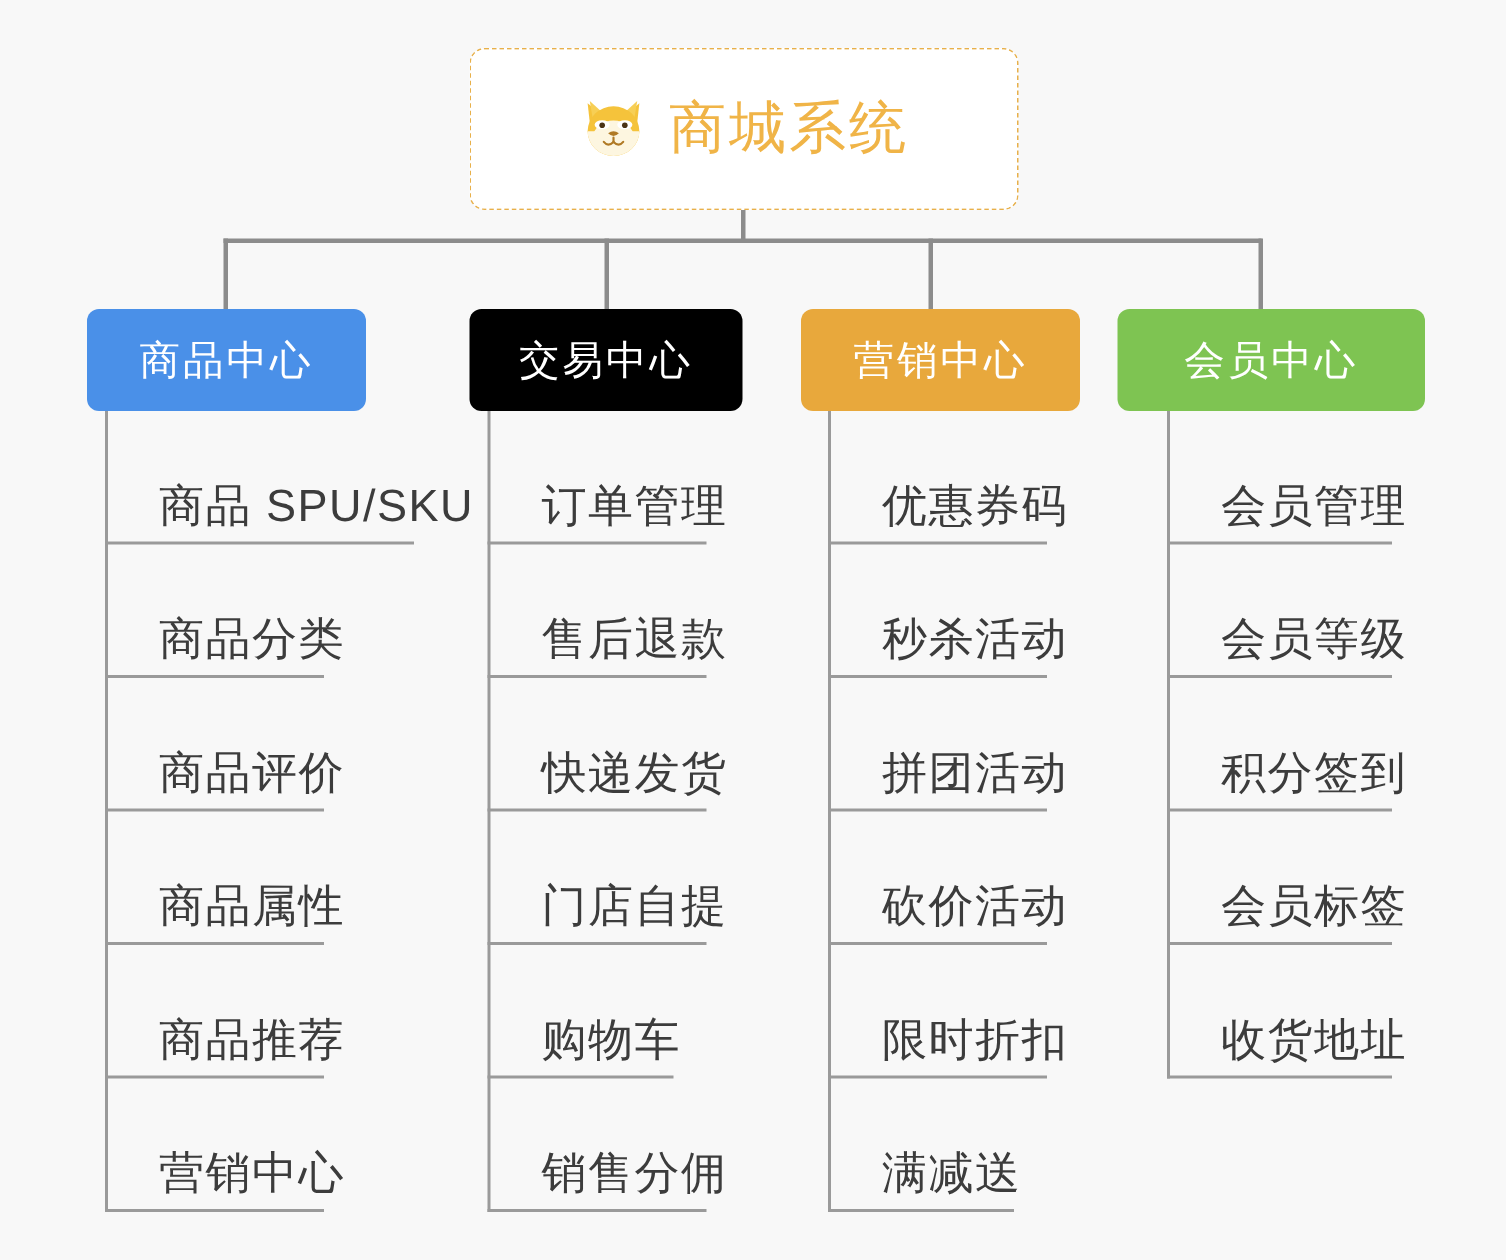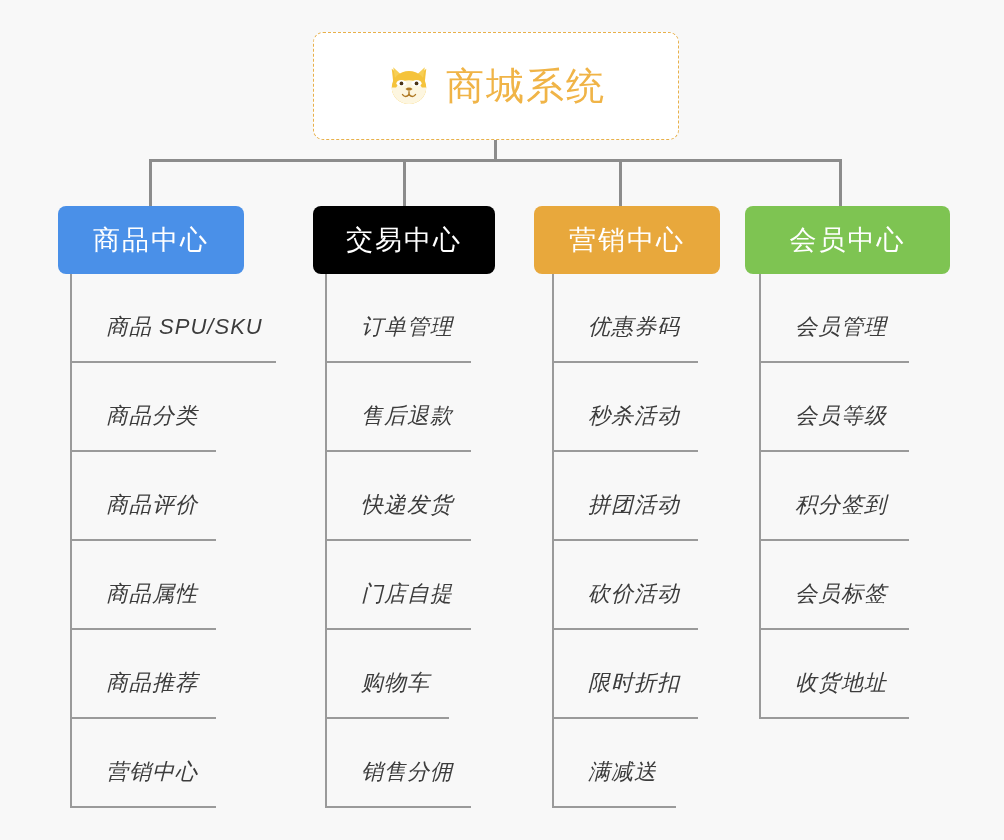--- a/index.html
+++ b/index.html
@@ -109,27 +109,26 @@
   }
   .leaf {
     position: relative;
     height: 89px;
     box-sizing: border-box;
     display: flex;
     align-items: flex-end;
     padding-left: 36px;
   }
   .leaf-label {
-    font-size: 22px;
+    font-size: 30px;
     color: #3c3c3c;
     line-height: 1.15;
     white-space: nowrap;
-    padding-bottom: 24px;
+    padding-bottom: 8px;
     letter-spacing: 1px;
-    font-style: italic;
   }
   .leaf-underline {
     position: absolute;
     left: 0;
     bottom: 0;
     height: 2px;
     background: #9a9a9a;
   }
 </style>
 </head>
@@ -261,21 +260,21 @@
         <span class="leaf-label">满减送</span>
         <div class="leaf-underline" style="width:124px"></div>
       </div>
     </div>
   </div>
 
   <div class="column" style="left:745px;width:186px">
     <div class="cat-box" style="background:#7ec452;width:205px">
       <span>会员中心</span>
     </div>
-    <div class="leaf-wrap" style="margin-left:14px">
+    <div class="leaf-wrap" style="margin-left:33px">
       <div class="spine"></div>
       <div class="leaf">
         <span class="leaf-label">会员管理</span>
         <div class="leaf-underline" style="width:150px"></div>
       </div>
       <div class="leaf">
         <span class="leaf-label">会员等级</span>
         <div class="leaf-underline" style="width:150px"></div>
       </div>
       <div class="leaf">

